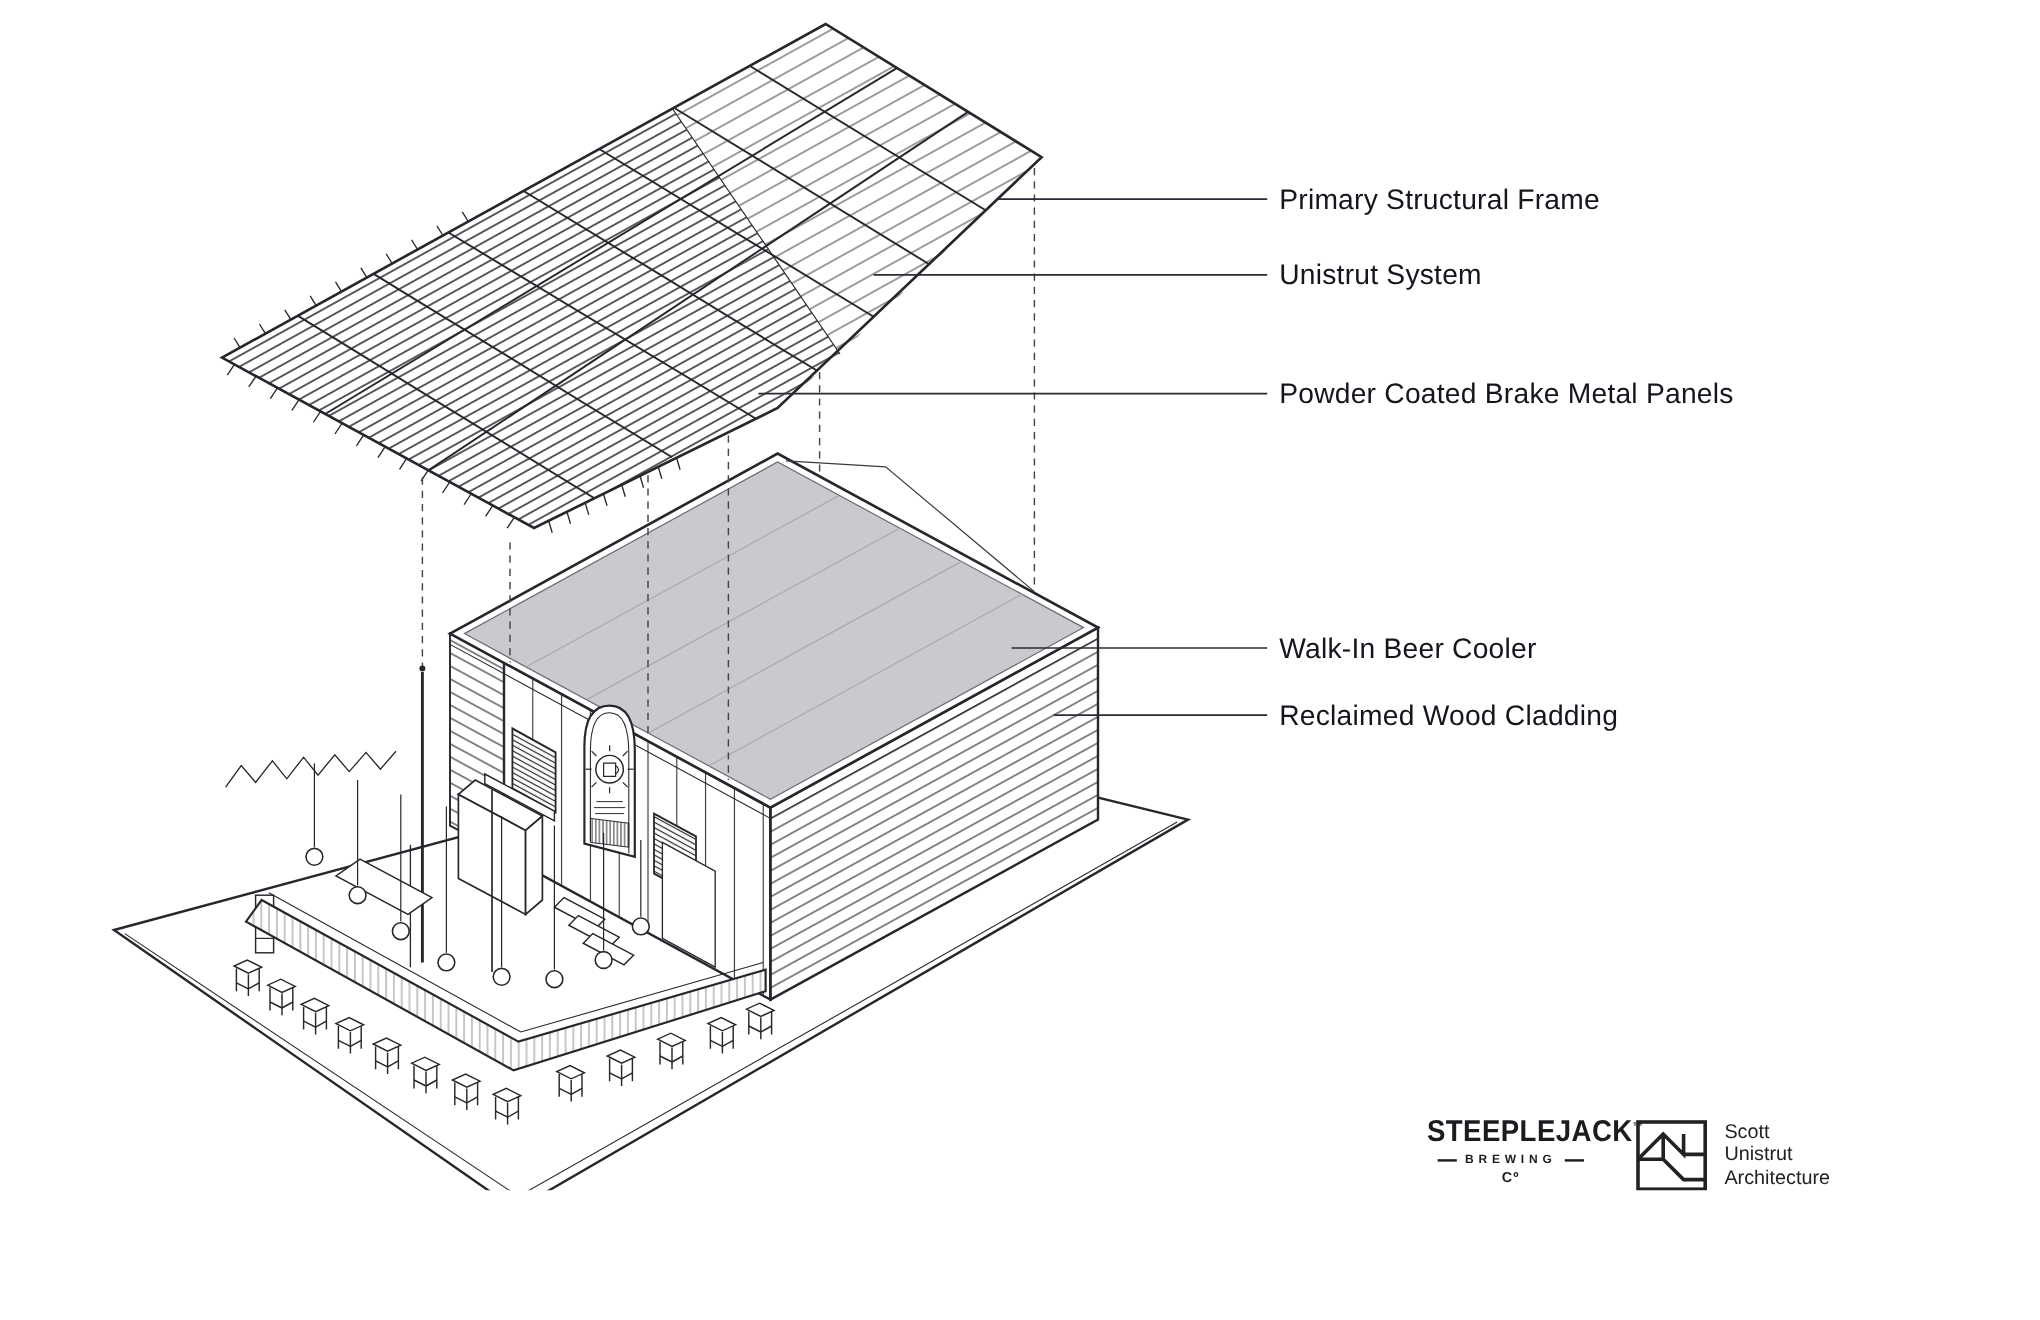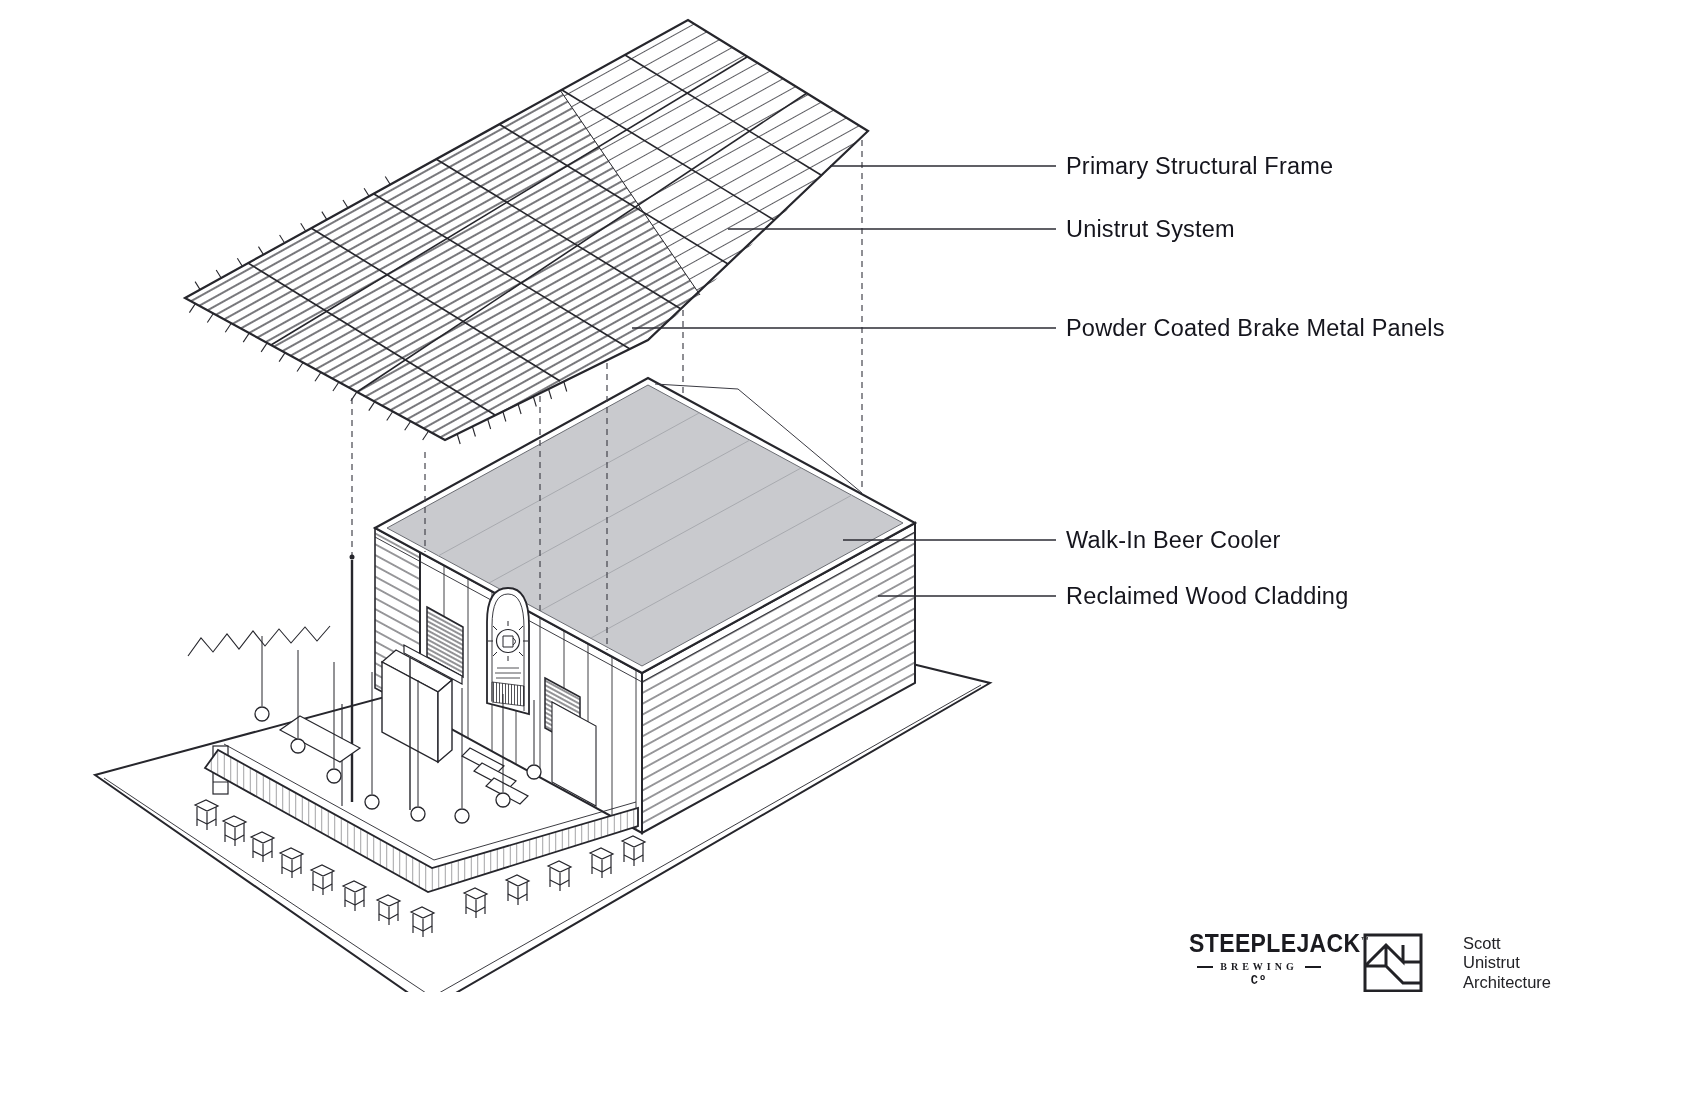--- a/index.html
+++ b/index.html
@@ -4,26 +4,26 @@
 <style>
   html,body{margin:0;padding:0;background:#ffffff;}
   .canvas{position:relative;width:1700px;height:992px;background:#ffffff;overflow:hidden;
           font-family:"Liberation Sans",sans-serif;}
   svg text{font-family:"Liberation Sans",sans-serif;}
   .ann-label{font-size:23.5px;fill:#15151d;letter-spacing:0.2px;}
   
   .sj{position:absolute;left:1183px;top:929px;width:152px;text-align:center;color:#1b1b20;}
   .sj-name{font-size:25px;font-weight:800;letter-spacing:0.4px;transform:scaleX(0.92);transform-origin:center;white-space:nowrap;}
   .sj-tm{font-size:9px;vertical-align:super;font-weight:700;}
-  .sj-brew{display:flex;align-items:center;justify-content:center;gap:7px;font-size:10px;letter-spacing:4px;font-weight:700;margin-top:3px;font-family:Liberation Serif, serif;}
+  .sj-brew{display:flex;align-items:center;justify-content:center;gap:7px;font-size:10px;letter-spacing:4px;font-weight:700;margin-top:3px;}
   .sj-rule{display:inline-block;width:16px;height:2px;background:#1b1b20;}
-  .sj-co{font-size:12px;font-weight:700;margin-top:2px;letter-spacing:1px;font-family:Liberation Mono, monospace;}
+  .sj-co{font-size:12px;font-weight:700;margin-top:2px;letter-spacing:1px;}
   
   .sea{position:absolute;left:1362px;top:932px;display:flex;gap:13px;align-items:center;color:#222226;}
-  .sea-text{font-size:16.5px;line-height:1.18;margin-left:26px;}
+  .sea-text{font-size:16.5px;line-height:1.18;}
 </style>
 </head>
 <body>
 
 <div class="canvas">
 
 <svg id="diagram" width="1700" height="1100" viewBox="0 0 1700 1100">
   <defs>
     <pattern id="patSlat" width="8" height="8" patternUnits="userSpaceOnUse" patternTransform="rotate(-29)">
       <path d="M0,4 H8" stroke="#26262c" stroke-width="1.25"></path>

